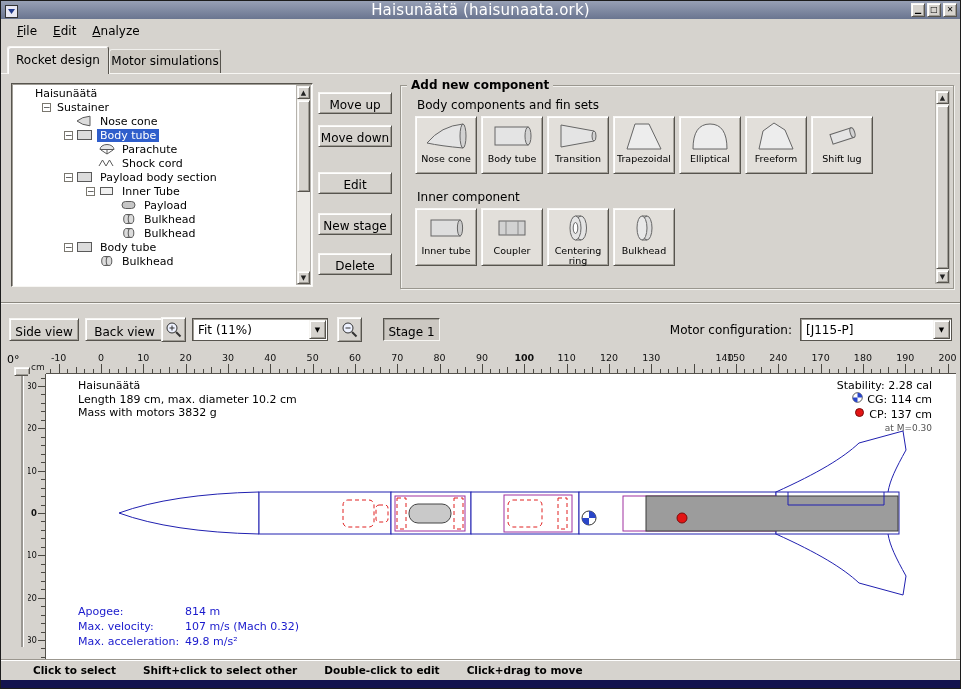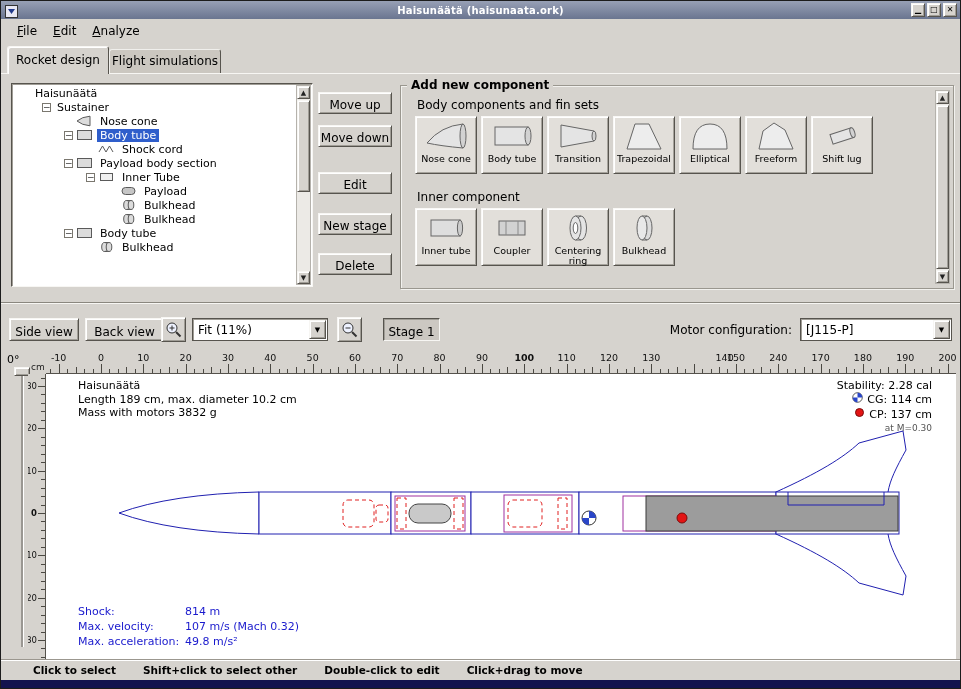--- a/index.html
+++ b/index.html
@@ -14,21 +14,21 @@
                border-right:1px solid #f7f6f3; border-bottom:1px solid #f7f6f3;
                box-shadow: inset 1px 1px 0 #a09d96; }
   .field { background:#fff; border-top:1px solid #57544e; border-left:1px solid #57544e;
            border-right:1px solid #f7f6f3; border-bottom:1px solid #f7f6f3;
            box-shadow: inset 1px 1px 0 #a09d96; }
 
   
   .titlebar { position:absolute; left:0; top:0; width:959px; height:18px;
               background:linear-gradient(#97a0b5, #6a7590); display:flex; align-items:center; }
   .titlebar .title { position:absolute; left:0; right:0; text-align:center; color:#fff;
-                     font-size:10px; font-weight:bold; letter-spacing:.2px; }
+                     font-size:15px; font-weight:normal; letter-spacing:.2px; }
   .win-icon { position:absolute; left:4px; top:2px; width:13px; height:13px; }
   .tb-btns { position:absolute; right:3px; top:2px; display:flex; gap:2px; }
   .tb-btn { width:14px; height:14px; font-size:8px; line-height:12px; text-align:center; color:#000; cursor:pointer; }
 
   
   .menubar { position:absolute; left:0; top:18px; width:959px; height:24px; display:flex; align-items:center; padding-left:8px; }
   .menu-item { font-size:12px; padding:3px 8px; cursor:default; }
   .menu-item u,u.mn { text-decoration:underline; }
 
   
@@ -147,21 +147,21 @@
   </div>
 
   <div class="menubar">
     <span class="menu-item"><u class="mn">F</u><span>ile</span></span>
     <span class="menu-item"><u class="mn">E</u><span>dit</span></span>
     <span class="menu-item"><u class="mn">A</u><span>nalyze</span></span>
   </div>
 
   <div class="content-top"></div>
   <div class="tab tab-active">Rocket design</div>
-  <div class="tab tab-inactive">Flight simulations</div>
+  <div class="tab tab-inactive">Motor simulations</div>
 
   <div class="tree-panel field">
     <div class="tree-rows">
         <div class="tree-row" style="padding-left: 6px;">
           <span class="tree-handle empty"></span>
           <span class="tree-label">Haisunäätä</span>
         </div>
         <div class="tree-row" style="padding-left: 28px;">
           <span class="tree-handle">−</span>
           <span class="tree-label">Sustainer</span>
@@ -176,20 +176,30 @@
           <span class="tree-label">Nose cone</span>
         </div>
         <div class="tree-row" style="padding-left: 50px;">
           <span class="tree-handle">−</span>
           <span class="tree-icon">
             <svg width="18" height="12">
               <rect x="1.5" y="1.5" width="14" height="9" fill="#dcdcdc" stroke="#5a5a5a"></rect>
             </svg>
           </span>
           <span class="tree-label selected">Body tube</span>
+        </div>
+        <div class="tree-row" style="padding-left: 72px;">
+          <span class="tree-handle empty"></span>
+          <span class="tree-icon">
+            <svg width="18" height="12">
+              <path d="M2 6.5 A7 5 0 0 1 16 6.5 Z" fill="#e6e6e6" stroke="#5a5a5a"></path>
+              <path d="M3 7 L9 11 M9 6.7 L9 11 M15 7 L9 11" stroke="#5a5a5a" fill="none"></path>
+            </svg>
+          </span>
+          <span class="tree-label">Parachute</span>
         </div>
         <div class="tree-row" style="padding-left: 72px;">
           <span class="tree-handle empty"></span>
           <span class="tree-icon">
             <svg width="18" height="12">
               <polyline points="1,9 4.5,3 8,9 11.5,3 15,9" fill="none" stroke="#5a5a5a"></polyline>
             </svg>
           </span>
           <span class="tree-label">Shock cord</span>
         </div>
@@ -671,21 +681,21 @@
           <span><svg width="11" height="11">
               <circle cx="5.5" cy="5.5" r="4" fill="#e31414" stroke="#7a0c0c"></circle>
             </svg></span>
           <span>CP: 137 cm</span>
         </div>
       <div class="stab-note">at M=0.30</div>
     </div>
 
     <div class="canvas-flight">
         <div class="flight-row">
-          <span class="flight-label">Shock:</span>
+          <span class="flight-label">Apogee:</span>
           <span class="flight-value">814 m</span>
         </div>
         <div class="flight-row">
           <span class="flight-label">Max. velocity:</span>
           <span class="flight-value">107 m/s  (Mach 0.32)</span>
         </div>
         <div class="flight-row">
           <span class="flight-label">Max. acceleration:</span>
           <span class="flight-value">49.8 m/s²</span>
         </div>

